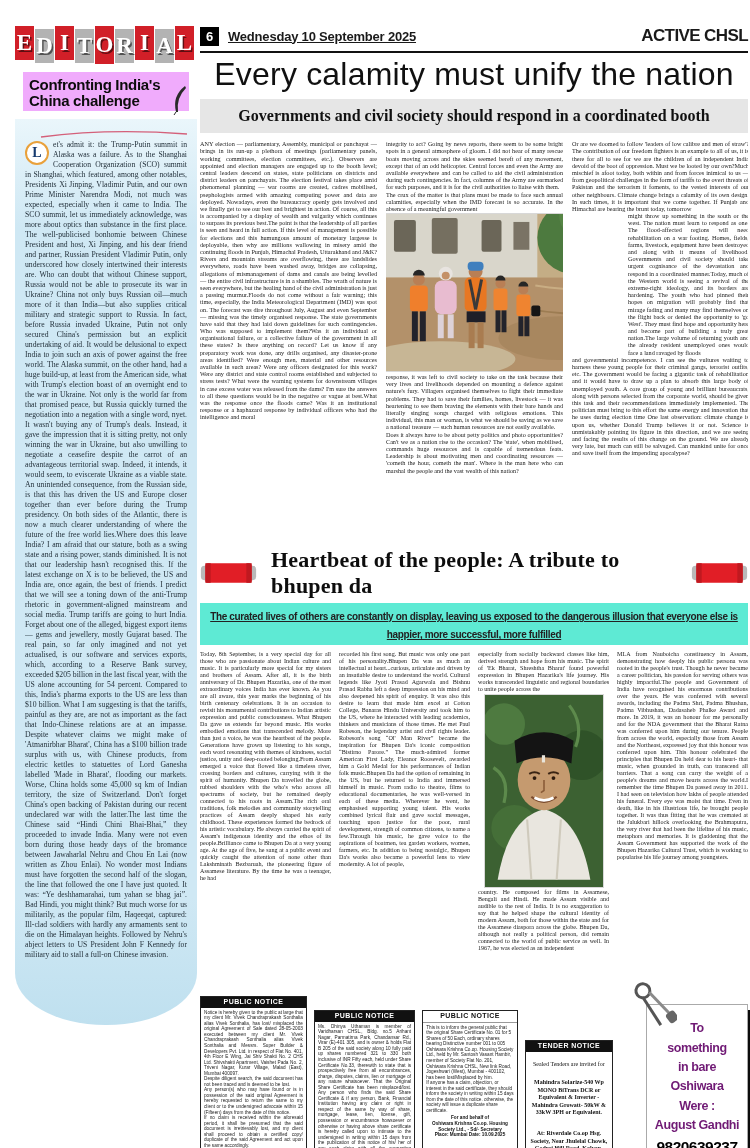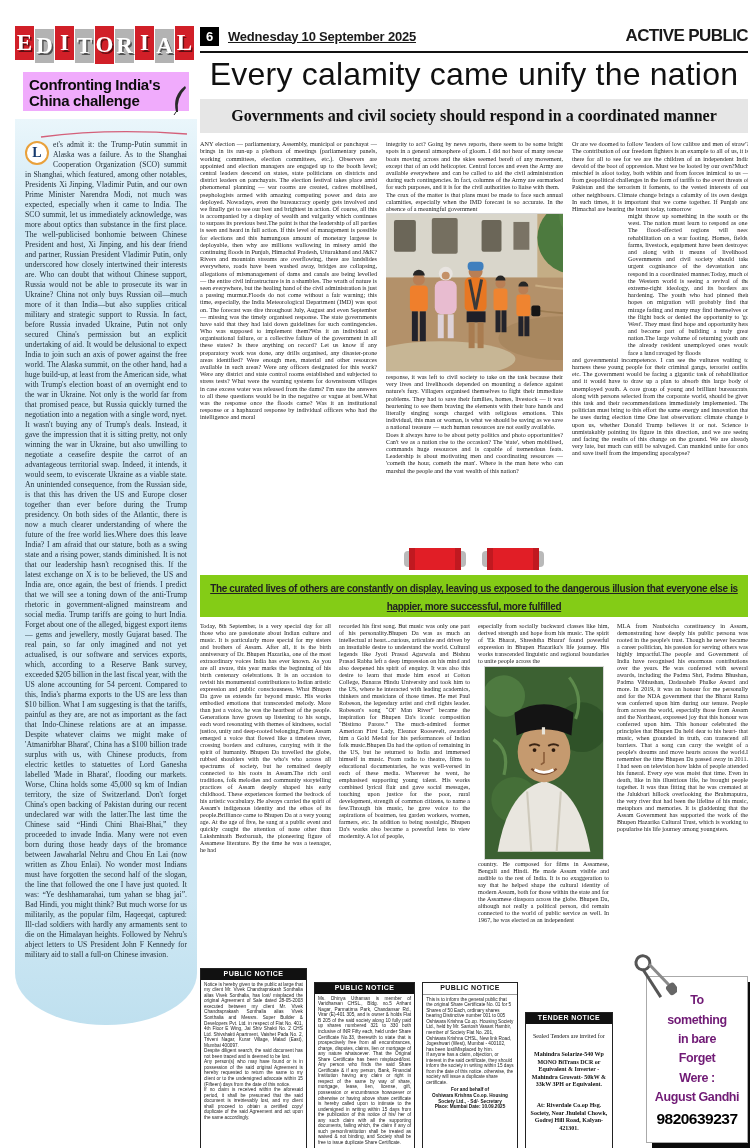--- a/index.html
+++ b/index.html
@@ -41,21 +41,21 @@
               overflow:hidden;height:398px;}
   .cols3 p,.cols4 p{margin:0;}
   .photo-flood{display:block;position:relative;z-index:3;width:224px;height:157px;margin:2px 0;
                outline:1px solid #d8d8d8;}
   .wrap-row{display:flex;}
   .wrap-spacer{width:56px;flex:0 0 auto;}
   .wrap-narrow{flex:1;}
   
   .t-headrow{display:flex;align-items:center;justify-content:center;gap:14px;margin-top:9px;}
   .t-headline{margin:0;font:700 22px "Liberation Serif",serif;color:#0d0d0d;letter-spacing:.2px;}
-  .t-subbar{margin-top:4px;background:#84cc16;padding:3px 10px;text-align:center;}
+  .t-subbar{margin-top:4px;background:#5eead4;padding:3px 10px;text-align:center;}
   .t-sub{font:700 10px "Liberation Sans",sans-serif;letter-spacing:-.35px;text-decoration:underline;color:#222;}
   .cols4{display:flex;gap:8px;margin-top:6px;height:336px;overflow:hidden;}
   .cols4 .col4{width:131px;flex:0 0 auto;font-size:6.1px;line-height:1.15;text-align:justify;
                overflow:hidden;height:336px;}
   .photo-portrait{display:block;width:118px;height:192px;margin:2px auto;outline:1px solid #d8d8d8;}
   
   .bottom{display:flex;align-items:flex-start;gap:7px;margin-top:9px;}
   .notice{border:1px solid #222;background:#fff;overflow:hidden;
           font-family:"Liberation Sans",sans-serif;}
   .n-head{background:#111;color:#fff;text-align:center;font:700 7px/1.5 "Liberation Sans",sans-serif;
@@ -111,26 +111,26 @@
       </svg>
       <span class="dropcap">L</span>
       <span>et's admit it: the Trump-Putin summit in Alaska was a failure. As to the Shanghai Cooperation Organization (SCO) summit in Shanghai, which featured, among other notables, Presidents Xi Jinping, Vladimir Putin, and our own Prime Minister Narendra Modi, not much was expected, especially when it came to India. The SCO summit, let us immediately acknowledge, was more about optics than substance in the first place. The well-publicised bonhomie between Chinese President and host, Xi Jinping, and his dear friend and partner, Russian President Vladimir Putin, only underscored how closely intertwined their interests are. Who can doubt that without Chinese support, Russia would not be able to prosecute its war in Ukraine? China not only buys Russian oil—much more of it than India—but also supplies critical military and strategic support to Russia. In fact, before Russia invaded Ukraine, Putin not only secured China's permission but an explicit undertaking of aid. It would be delusional to expect India to join such an axis of power against the free world. The Alaska summit, on the other hand, had a huge build-up, at least from the American side, what with Trump's election boast of an overnight end to the war in Ukraine. Not only is the world far from that promised peace, but Russia quickly turned the negotiation into a negation with a single word, nyet. It wasn't buying any of Trump's deals. Instead, it gave the impression that it is sitting pretty, not only winning the war in Ukraine, but also unwilling to negotiate a ceasefire despite the carrot of an advantageous territorial swap. Indeed, it intends, it would seem, to eviscerate Ukraine as a viable state. An unintended consequence, from the Russian side, is that this has driven the US and Europe closer together than ever before during the Trump presidency. On both sides of the Atlantic, there is now a much clearer understanding of where the future of the free world lies.Where does this leave India? I am afraid that our stature, both as a swing state and a rising power, stands diminished. It is not that our leadership hasn't recognised this. If the latest exchange on X is to be believed, the US and India are, once again, the best of friends. I predict that we will see a toning down of the anti-Trump rhetoric in government-aligned mainstream and social media. Trump tariffs are going to hurt India. Forget about one of the alleged, biggest export items— gems and jewellery, mostly Gujarat based. The real pain, so far only imagined and not yet actualised, is our software and services exports, which, according to a Reserve Bank survey, exceeded $205 billion in the last fiscal year, with the US alone accounting for 54 percent. Compared to this, India's pharma exports to the US are less than $10 billion. What I am suggesting is that the tariffs, painful as they are, are not as important as the fact that Indo-Chinese relations are at an impasse. Despite whatever claims we might make of 'Atmanirbhar Bharat', China has a $100 billion trade surplus with us, with Chinese products, from electric kettles to statuettes of Lord Ganesha labelled 'Made in Bharat', flooding our markets. Worse, China holds some 45,000 sq km of Indian territory, the size of Switzerland. Don't forget China's open backing of Pakistan during our recent undeclared war with the latter.The last time the Chinese said “Hindi Chini Bhai-Bhai,” they proceeded to invade India. Many were not even born during those heady days of the bromance between Jawaharlal Nehru and Chou En Lai (now written as Zhou Enlai). No wonder most Indians must have forgotten the second half of the slogan, the line that followed the one I have just quoted. It was: “Ye deshhamarahai, tum yahan se bhag jai”. Bad Hindi, you might think? But much worse for us militarily, as the popular film, Haqeeqat, captured: Ill-clad soldiers with hardly any armaments sent to die on the Himalayan heights. Followed by Nehru's abject letters to US President John F Kennedy for military aid to stall a full-on Chinese invasion.</span>
     </div>
   </aside>
 
   <main class="main">
     <header class="m-head">
       <span class="pagenum">6</span>
       <span class="m-date">Wednesday 10 September 2025</span>
-      <span class="m-paper">ACTIVE PUBLIC</span>
+      <span class="m-paper">ACTIVE CHSL</span>
     </header>
     <hr class="m-rule">
 
-    <h1 class="headline">Every calamity came unify the nation</h1>
-    <div class="subbar">Governments and civil society should respond in a coordinated manner</div>
+    <h1 class="headline">Every calamity must unify the nation</h1>
+    <div class="subbar">Governments and civil society should respond in a coordinated booth</div>
 
     <section class="cols3">
       <div class="col">
         <p>ANY election — parliamentary, Assembly, municipal or panchayat — brings in its run-up a plethora of meetings (parliamentary panels, working committees, election committees, etc.). Observers are appointed and election managers are engaged up to the booth level; central leaders descend on states, state politicians on districts and district leaders on panchayats. The election festival takes place amid phenomenal planning — war rooms are created, cadres mobilised, psephologists armed with amazing computing power and data are deployed. Nowadays, even the bureaucracy openly gets involved and we finally get to see our best and brightest in action. Of course, all this is accompanied by a display of wealth and vulgarity which continues to surpass its previous best.The point is that the leadership of all parties is seen and heard in full action. If this level of management is possible for elections and this humungous amount of monetary largesse is deployable, then why are millions wallowing in misery amid the continuing floods in Punjab, Himachal Pradesh, Uttarakhand and J&amp;K?</p>
         <p>Rivers and mountain streams are overflowing, there are landslides everywhere, roads have been washed away, bridges are collapsing, allegations of mismanagement of dams and canals are being levelled — the entire civil infrastructure is in a shambles. The wrath of nature is seen everywhere, but the healing hand of the civil administration is just a passing murmur.Floods do not come without a fair warning; this time, especially, the India Meteorological Department (IMD) was spot on. The forecast was dire throughout July, August and even September — missing was the timely organised response. The state governments have said that they had laid down guidelines for such contingencies. Who was supposed to implement them?Was it an individual or organisational failure, or a collective failure of the government in all these states? Is there anything on record? Let us know if any preparatory work was done, any drills organised, any disaster-prone areas identified? Were enough men, material and other resources available in such areas? Were any officers designated for this work? Were any district and state control rooms established and subjected to stress tests? What were the warning systems for downstream villages in case excess water was released from the dams? I'm sure the answers to all these questions would be in the negative or vague at best.What was the response once the floods came? Was it an institutional response or a haphazard response by individual officers who had the intelligence and moral</p>
       </div>
       <div class="col">
         <p>integrity to act? Going by news reports, there seem to be some bright spots in a general atmosphere of gloom. I did not hear of many rescue boats moving across and the skies seemed bereft of any movement, except that of an odd helicopter. Central forces and even the Army are available everywhere and can be called to aid the civil administration during such contingencies. In fact, columns of the Army are earmarked for such purposes, and it is for the civil authorities to liaise with them.</p>
         <p>The crux of the matter is that plans must be made to face such annual calamities, especially when the IMD forecast is so accurate. In the absence of a meaningful government</p>
         <svg class="photo-flood" viewBox="0 0 225 158" preserveAspectRatio="none">
@@ -198,20 +198,21 @@
 
     <section>
       <div class="t-headrow">
         <svg width="64" height="24" viewBox="0 0 64 24">
           <rect x="1" y="4" width="12" height="16" rx="4" fill="#b9b9b9"></rect>
           <rect x="51" y="4" width="12" height="16" rx="4" fill="#b9b9b9"></rect>
           <rect x="6" y="1" width="52" height="22" rx="3" fill="#e11e26"></rect>
           <rect x="6" y="1" width="6" height="22" fill="#c01920"></rect>
           <rect x="52" y="1" width="6" height="22" fill="#c01920"></rect>
         </svg>
+        <h2 class="t-headline">Heartbeat of the people: A tribute to bhupen da</h2>
         <svg width="64" height="24" viewBox="0 0 64 24">
           <rect x="1" y="4" width="12" height="16" rx="4" fill="#b9b9b9"></rect>
           <rect x="51" y="4" width="12" height="16" rx="4" fill="#b9b9b9"></rect>
           <rect x="6" y="1" width="52" height="22" rx="3" fill="#e11e26"></rect>
           <rect x="6" y="1" width="6" height="22" fill="#c01920"></rect>
           <rect x="52" y="1" width="6" height="22" fill="#c01920"></rect>
         </svg>
       </div>
       <div class="t-subbar">
         <span class="t-sub">The curated lives of others are constantly on display, leaving us exposed to the dangerous illusion that everyone else is happier, more successful, more fulfilled</span>
@@ -291,21 +292,21 @@
             <g transform="rotate(-38 23 30)">
               <circle cx="23" cy="12" r="7" stroke="#555" fill="none" stroke-width="3"></circle>
               <line x1="19" y1="17" x2="16" y2="50" stroke="#555" stroke-width="3"></line>
               <line x1="27" y1="17" x2="30" y2="47" stroke="#8a8a8a" stroke-width="3"></line>
               <rect x="25" y="45" width="10" height="11" rx="3" fill="#666"></rect>
             </g>
           </svg>
           <div class="ad-line">To</div>
           <div class="ad-line">something</div>
           <div class="ad-line">in bare</div>
-          <div class="ad-line">Forget</div>
+          <div class="ad-line">Oshiwara</div>
           <div class="ad-line">Were :</div>
           <div class="ad-line">August Gandhi</div>
           <div class="ad-number">9820639237</div>
         </div>
       </div>
     </section>
   </main>
 </div>
 
 </body></html>

